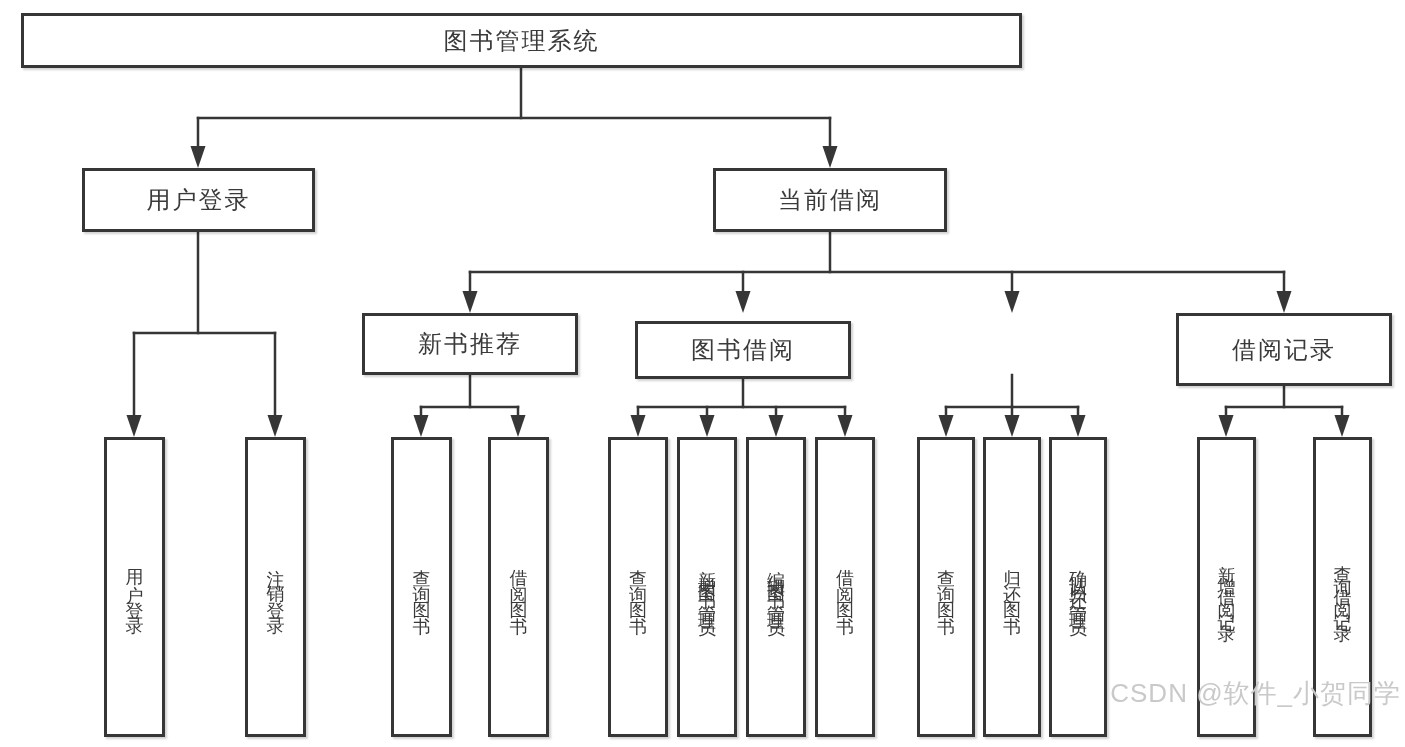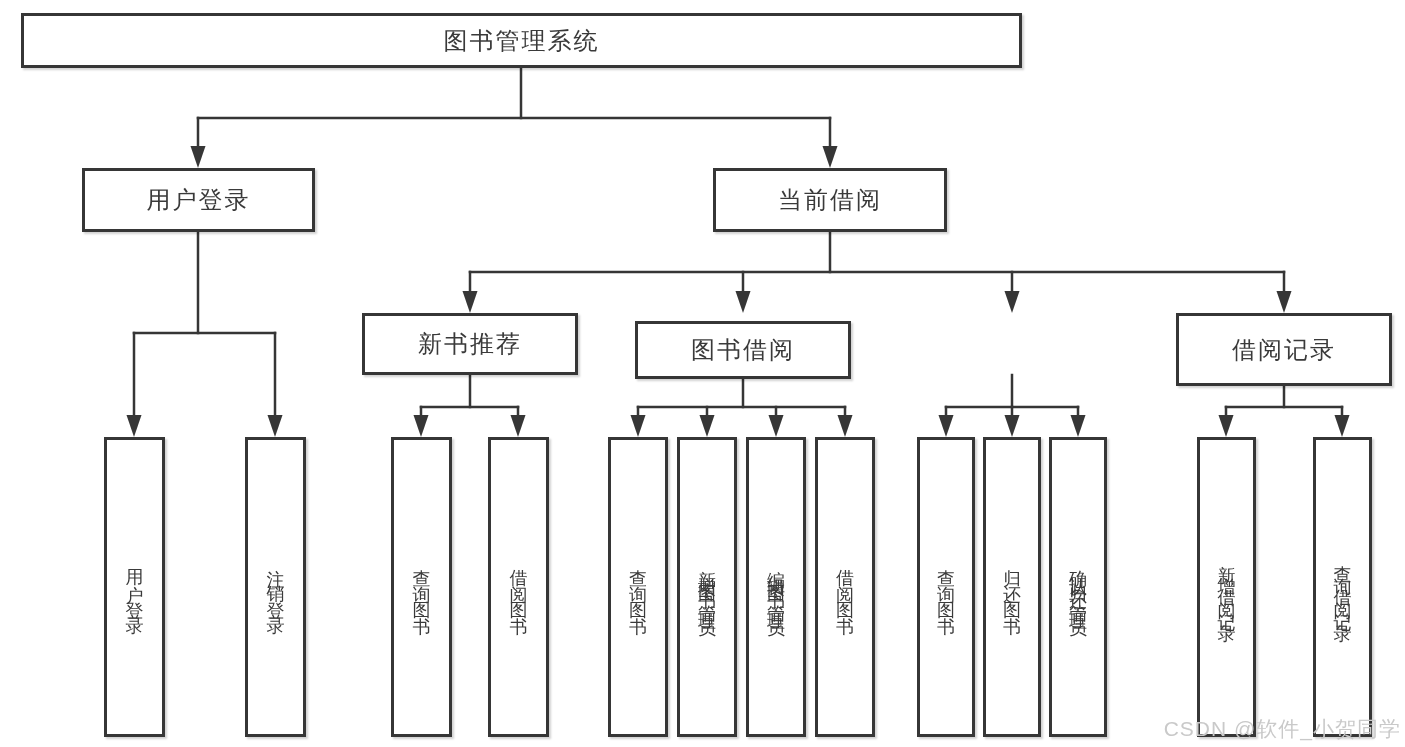--- a/index.html
+++ b/index.html
@@ -45,22 +45,22 @@
   .v-label{
     writing-mode:vertical-rl;
     text-orientation:mixed;
     font-size:18px;
     line-height:1;
     color:var(--text);
     white-space:nowrap;
   }
   #watermark{
     position:absolute;
-    top:715px;right:4px;
-    font-size:21px;
+    top:676px;right:4px;
+    font-size:26px;
     letter-spacing:1px;
     color:var(--watermark);
     z-index:5;
     pointer-events:none;
   }
   .wire{stroke:var(--line);stroke-width:2.5;fill:none;stroke-linecap:square;}
   .head{fill:var(--line);stroke:none;}
 </style>
 </head>
 <body>

